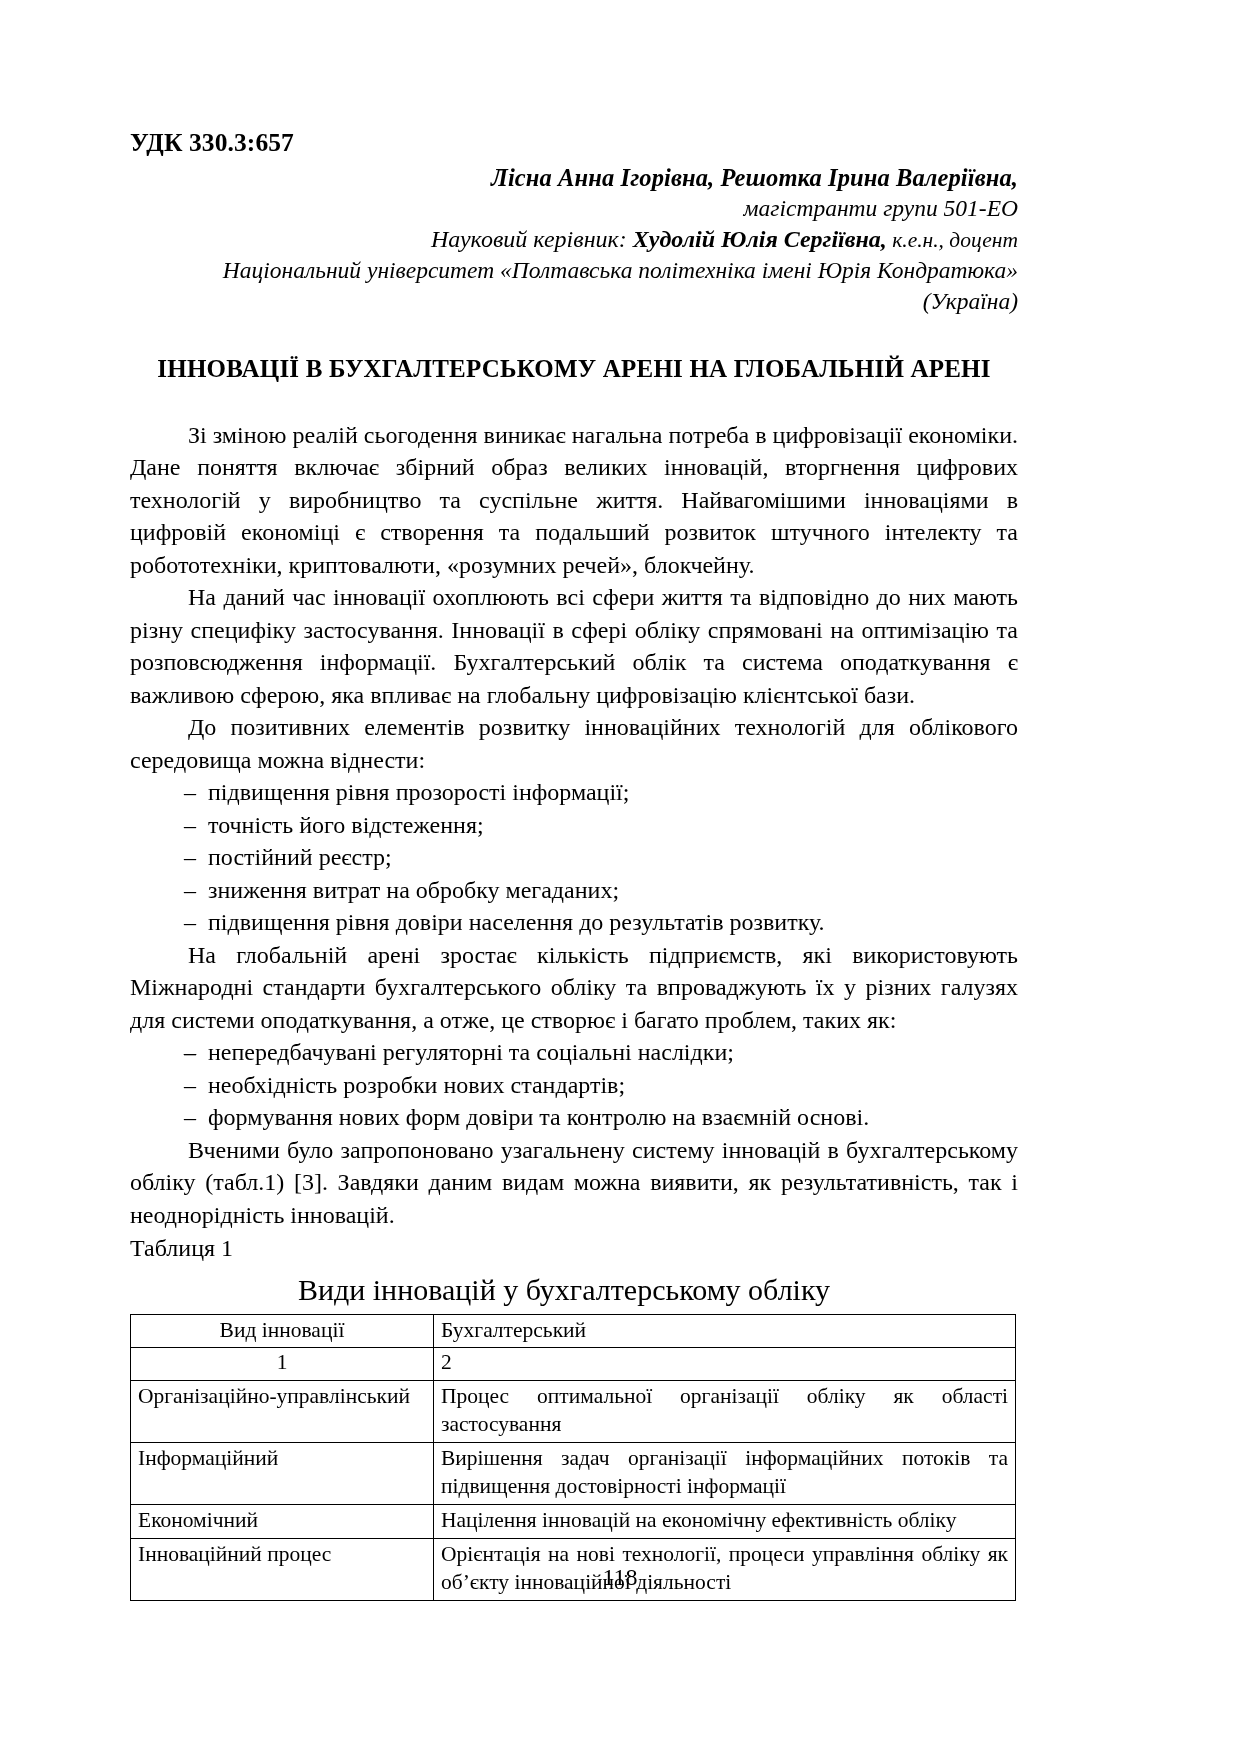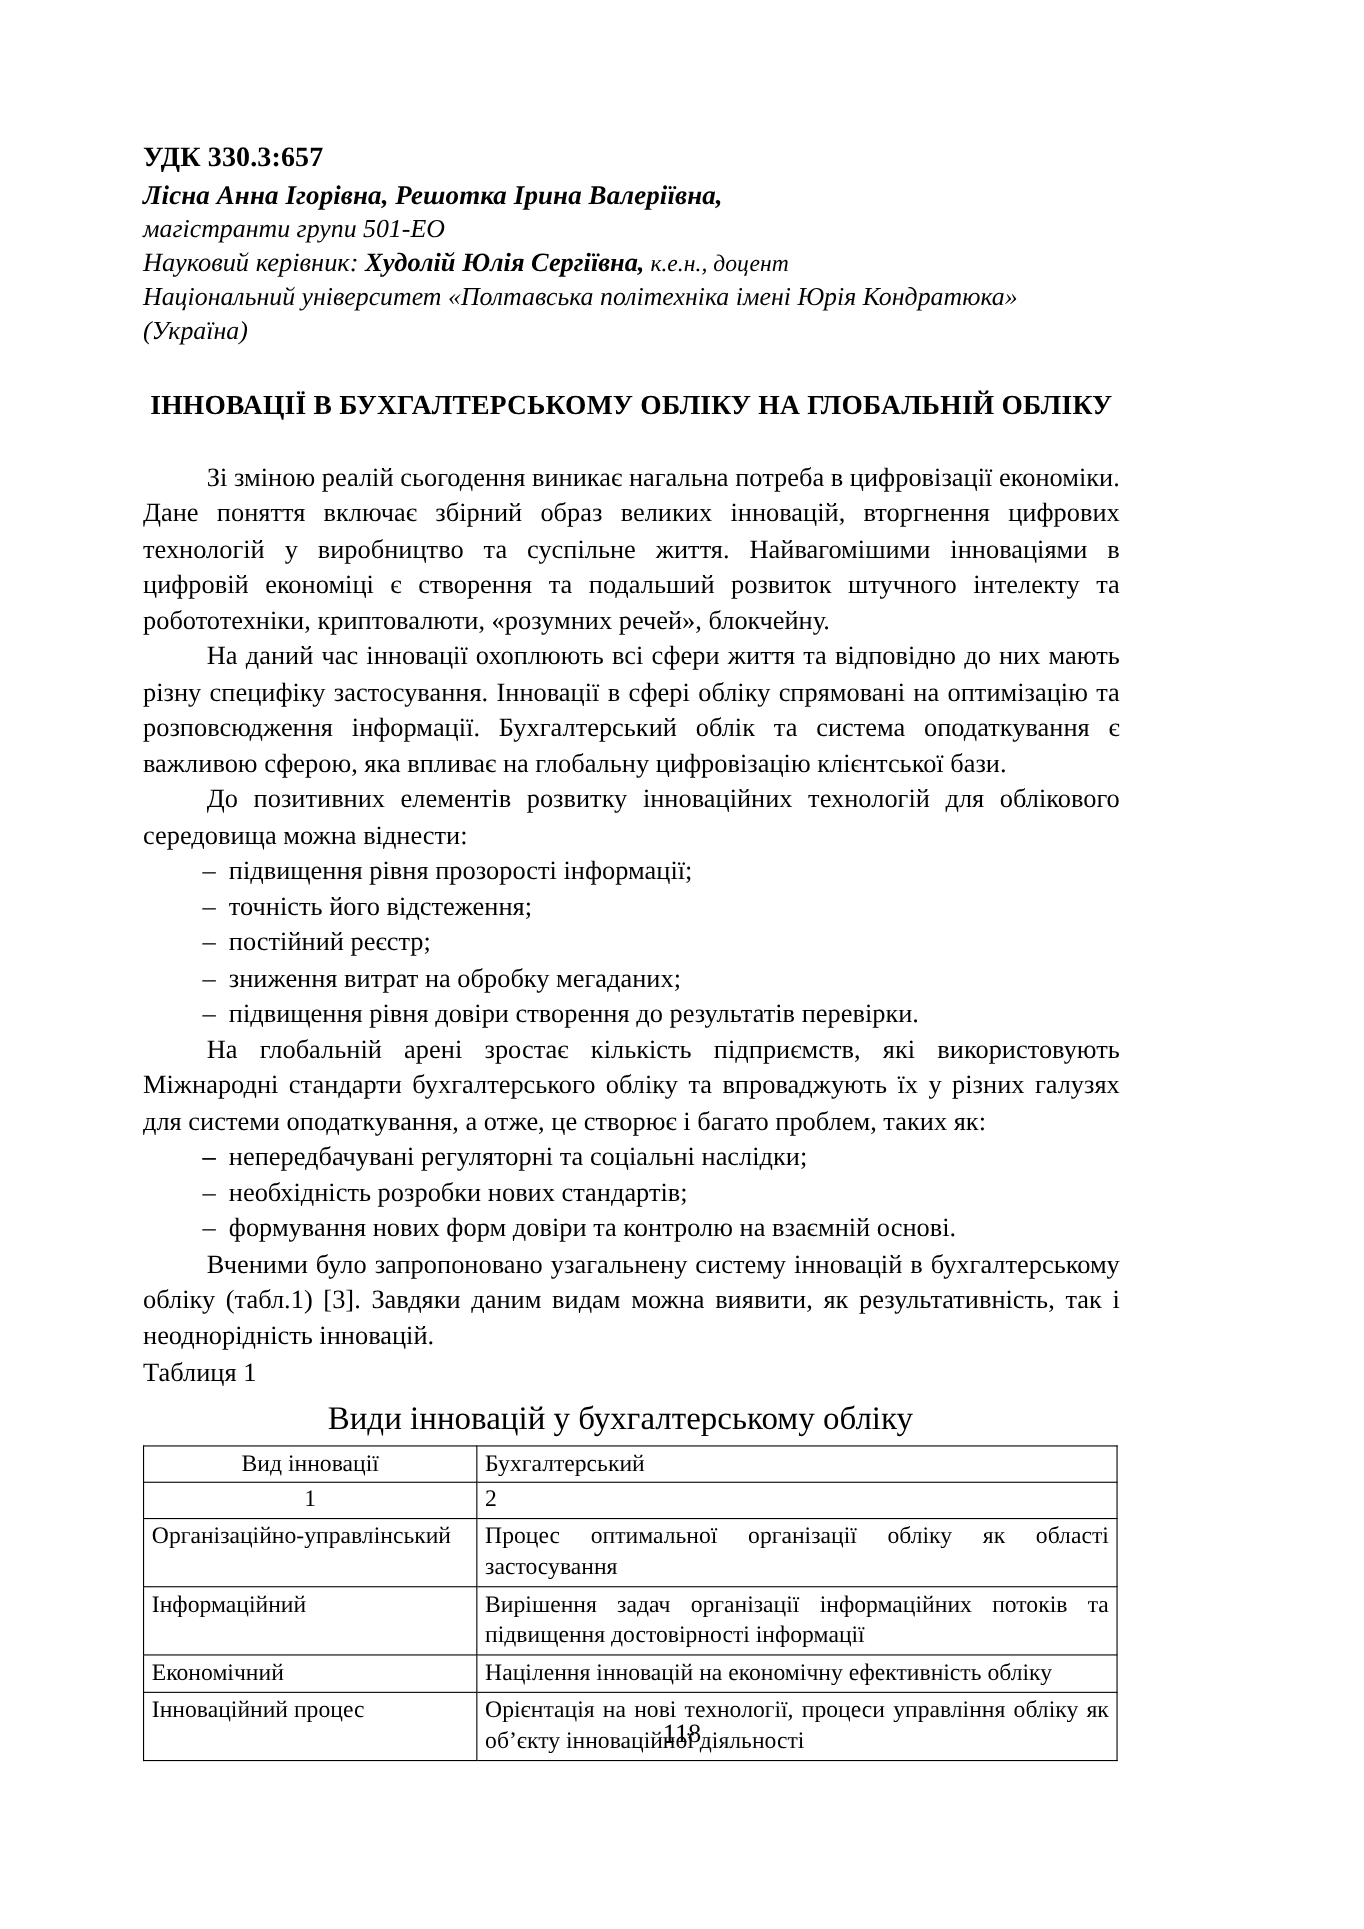--- a/index.html
+++ b/index.html
@@ -32,21 +32,21 @@
 
   
   .udk {
     font-size: 25.5px;
     font-weight: bold;
     line-height: 1.16;
     letter-spacing: 0.1px;
     margin: 0 0 4px 0;
   }
   .author-block {
-    text-align: left;
+    text-align: right;
     font-style: italic;
     font-size: 24px;
     line-height: 1.30;
   }
   .author-line-1 {
     font-weight: bold;
     font-size: 24.5px;
     letter-spacing: 0.1px;
   }
   .author-line-2 {
@@ -159,32 +159,32 @@
     <div class="author-block">
       <div class="author-line-1">Лісна Анна Ігорівна, Решотка Ірина Валеріївна,</div>
       <div class="author-line-2">магістранти групи 501-ЕО</div>
       <div class="author-line-3">
         <span class="lead">Науковий керівник: </span><span class="name">Худолій Юлія Сергіївна,</span><span class="degree"> к.е.н., доцент</span>
       </div>
       <div class="author-line-4">Національний університет «Полтавська політехніка імені Юрія Кондратюка»</div>
       <div class="author-line-5">(Україна)</div>
     </div>
 
-    <h1 class="article-title">ІННОВАЦІЇ В БУХГАЛТЕРСЬКОМУ ОБЛІКУ НА ГЛОБАЛЬНІЙ ОБЛІКУ</h1>
+    <h1 class="article-title">ІННОВАЦІЇ В БУХГАЛТЕРСЬКОМУ АРЕНІ НА ГЛОБАЛЬНІЙ АРЕНІ</h1>
 
     <p class="body first">Зі зміною реалій сьогодення виникає нагальна потреба в цифровізації економіки. Дане поняття включає збірний образ великих інновацій, вторгнення цифрових технологій у виробництво та суспільне життя. Найвагомішими інноваціями в цифровій економіці є створення та подальший розвиток штучного інтелекту та робототехніки, криптовалюти, «розумних речей», блокчейну.</p>
     <p class="body">На даний час інновації охоплюють всі сфери життя та відповідно до них мають різну специфіку застосування. Інновації в сфері обліку спрямовані на оптимізацію та розповсюдження інформації. Бухгалтерський облік та система оподаткування є важливою сферою, яка впливає на глобальну цифровізацію клієнтської бази.</p>
     <p class="body">До позитивних елементів розвитку інноваційних технологій для облікового середовища можна віднести:</p>
 
     <ul class="dash-list">
       <li><span class="dash">–</span><span>підвищення рівня прозорості інформації;</span></li>
       <li><span class="dash">–</span><span>точність його відстеження;</span></li>
       <li><span class="dash">–</span><span>постійний реєстр;</span></li>
       <li><span class="dash">–</span><span>зниження витрат на обробку мегаданих;</span></li>
-      <li><span class="dash">–</span><span>підвищення рівня довіри створення до результатів перевірки.</span></li>
+      <li><span class="dash">–</span><span>підвищення рівня довіри населення до результатів розвитку.</span></li>
     </ul>
 
     <p class="body">На глобальній арені зростає кількість підприємств, які використовують Міжнародні стандарти бухгалтерського обліку та впроваджують їх у різних галузях для системи оподаткування, а отже, це створює і багато проблем, таких як:</p>
 
     <ul class="dash-list">
       <li><span class="dash">–</span></li>
       <li><span class="dash">–</span><span>непередбачувані регуляторні та соціальні наслідки;</span></li>
       <li><span class="dash">–</span><span>необхідність розробки нових стандартів;</span></li>
       <li><span class="dash">–</span><span>формування нових форм довіри та контролю на взаємній основі.</span></li>
     </ul>

